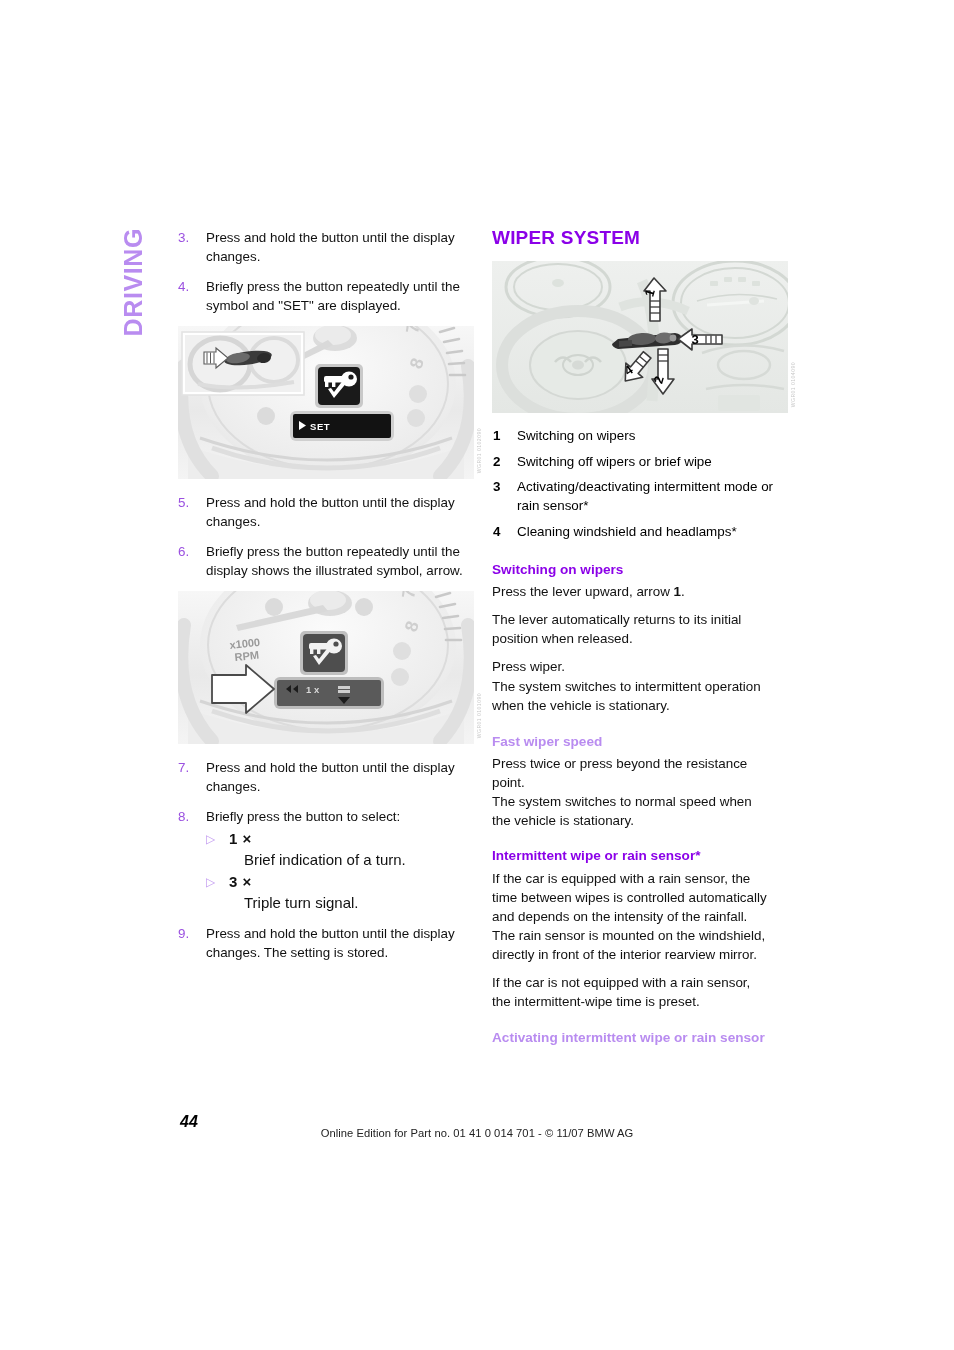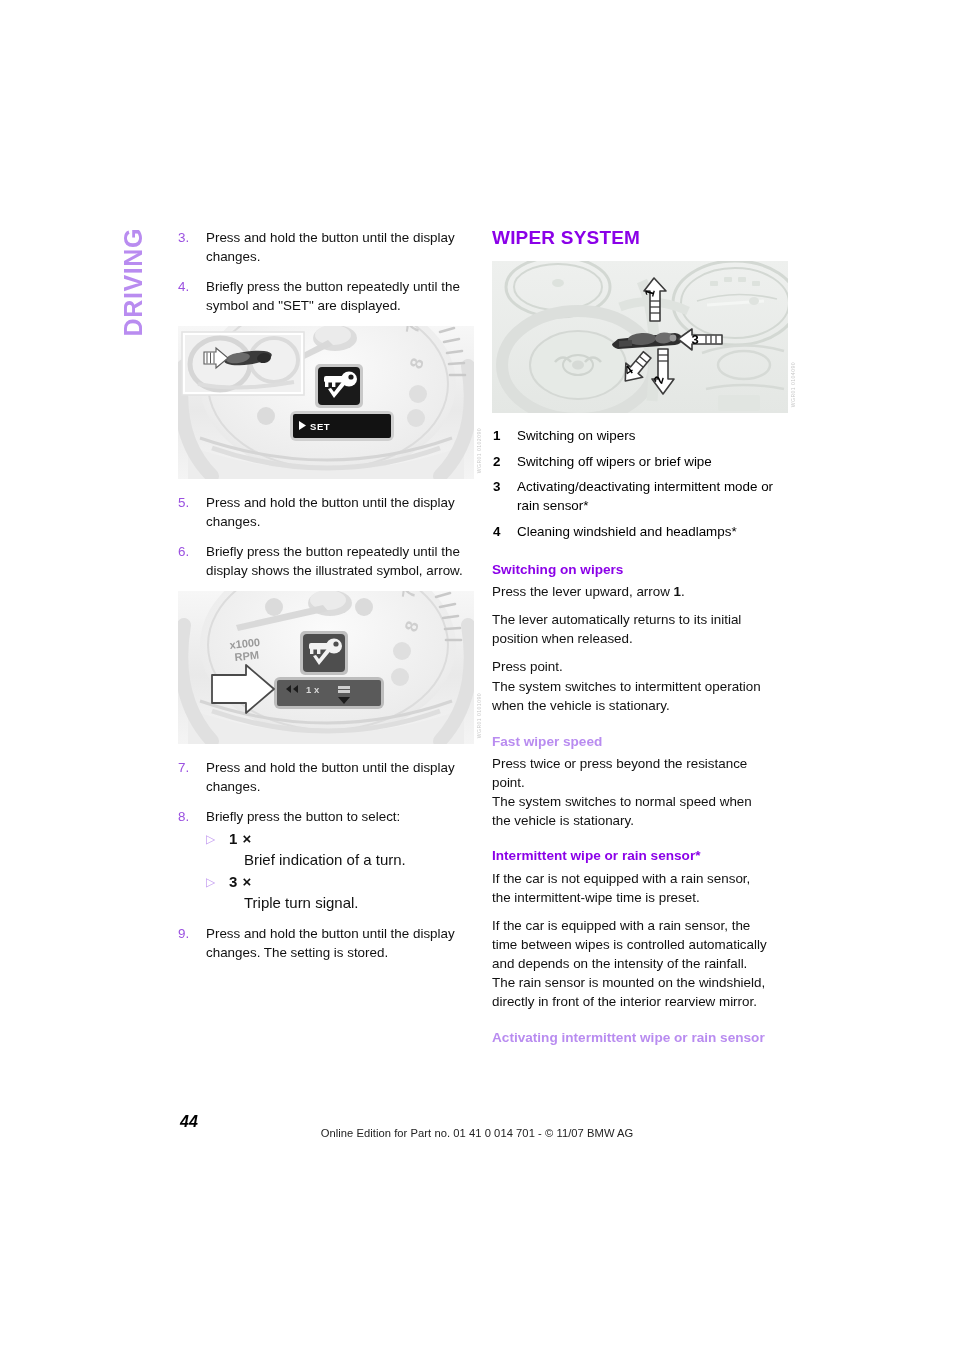--- a/index.html
+++ b/index.html
@@ -551,30 +551,30 @@
       <li>
         <span class="lnum">4</span>
         <span>Cleaning windshield and headlamps*</span>
       </li>
     </ul>
 
     <h2 class="h2" style="margin-top:19px">Switching on wipers</h2>
     <p class="body"><span>Press the lever upward, arrow </span><b>1</b><span>.</span></p>
     <p class="body">The lever automatically returns to its initial position when released.</p>
 
-    <p class="body tight">Press point.</p>
+    <p class="body tight">Press wiper.</p>
     <p class="body">The system switches to intermittent operation when the vehicle is stationary.</p>
 
     <h3 class="h3">Fast wiper speed</h3>
     <p class="body tight">Press twice or press beyond the resistance point.</p>
     <p class="body">The system switches to normal speed when the vehicle is stationary.</p>
 
     <h2 class="h2">Intermittent wipe or rain sensor*</h2>
+    <p class="body">If the car is equipped with a rain sensor, the time between wipes is controlled automatically and depends on the intensity of the rainfall. The rain sensor is mounted on the windshield, directly in front of the interior rearview mirror.</p>
     <p class="body">If the car is not equipped with a rain sensor, the intermittent-wipe time is preset.</p>
-    <p class="body">If the car is equipped with a rain sensor, the time between wipes is controlled automatically and depends on the intensity of the rainfall. The rain sensor is mounted on the windshield, directly in front of the interior rearview mirror.</p>
 
     <h3 class="h3">Activating intermittent wipe or rain sensor</h3>
 
   </div>
 
   <div class="page-number">44</div>
   <div class="footer-note">Online Edition for Part no. 01 41 0 014 701 - © 11/07 BMW AG</div>
 
 </div>
 

